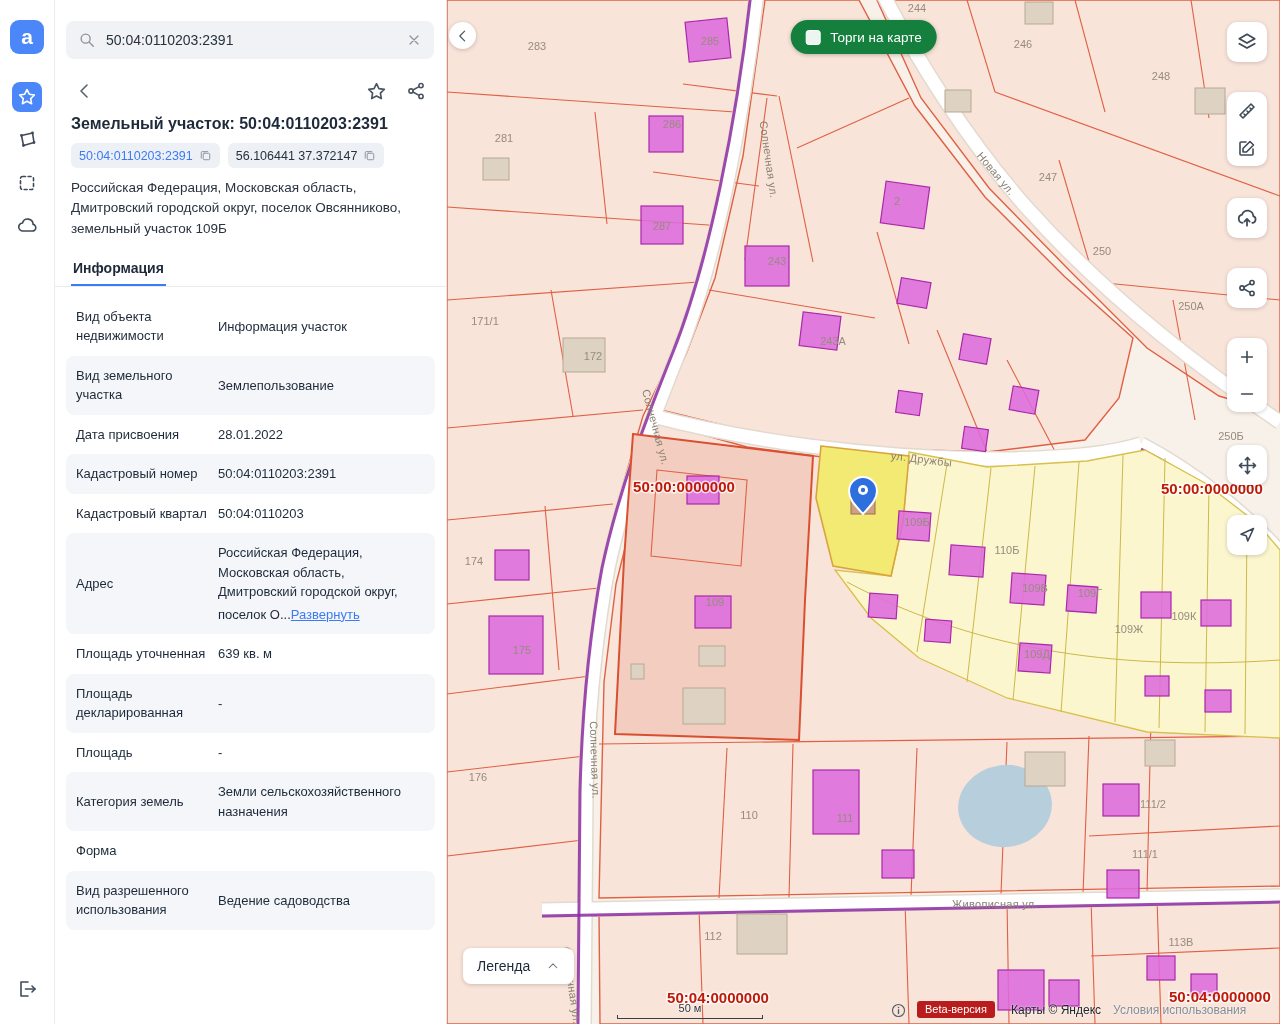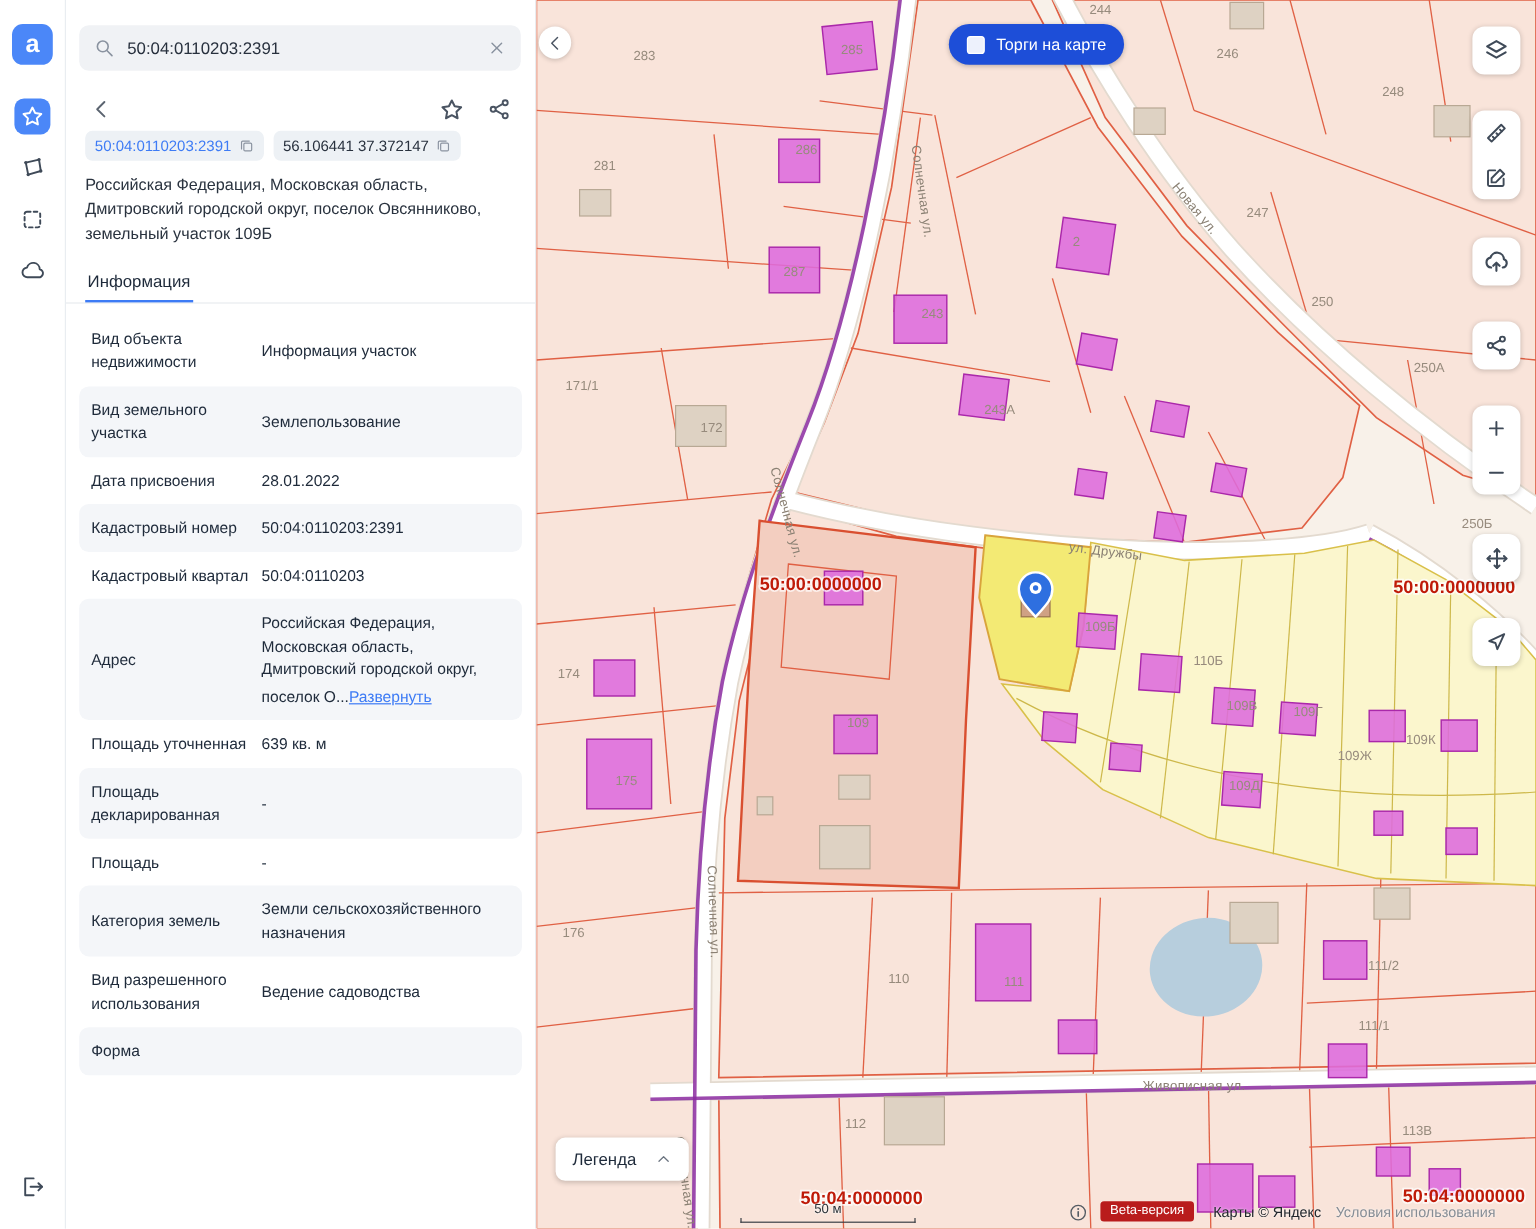--- a/index.html
+++ b/index.html
@@ -34,40 +34,40 @@
   .iconbtn { width:28px; height:28px; display:flex; align-items:center; justify-content:center;
              cursor:pointer; }
   .phead .iconbtn + .iconbtn { margin-left:12px; }
   .title { font-size:16px; font-weight:bold; color:#1e2a3a; padding:6px 16px 10px 16px; }
   .chips { display:flex; gap:8px; padding:0 16px 10px 16px; }
   .chip { background:#edf1f5; border-radius:6px; height:25px; display:flex; align-items:center;
           gap:6px; padding:0 8px; font-size:12.5px; color:#28313e; cursor:pointer; }
   .chip .lnk { color:#3d7bf5; }
   .addr { padding:0 16px 12px 16px; font-size:13.5px; line-height:1.5; color:#2a333f; }
   .tabs { border-bottom:1px solid #e8ebef; padding:0 16px; }
-  .tab { display:inline-block; padding:9px 2px 8px 2px; font-size:14px; font-weight:normal;
+  .tab { display:inline-block; padding:9px 2px 8px 2px; font-size:14px; font-weight:bold;
          color:#1e2a3a; border-bottom:2px solid #3d7bf5; cursor:pointer; }
   .rows { flex:1; overflow:hidden; padding:10px 11px 0 11px; }
   .irow { display:grid; grid-template-columns:132px 1fr; column-gap:10px; align-items:center;
           padding:10px 10px; border-radius:8px; font-size:13px; line-height:1.5; color:#1e2a3a; }
   .irow:nth-child(even) { background:#f4f6f9; }
   .expand { color:#3d7bf5; text-decoration:underline; display:inline-block; margin-top:3px;
             cursor:pointer; }
 
   
   .map { position:relative; flex:1; overflow:hidden; background:#f8f1e9; }
   .map svg.mapsvg { position:absolute; left:0; top:0; }
   .plabel { font-size:11px; fill:#978b7d; text-anchor:middle; }
   .slabel { font-size:11px; fill:#8a8073; text-anchor:middle; letter-spacing:.3px; }
   .qlabel { font-size:15px; font-weight:bold; fill:#bf1a08; text-anchor:middle;
             paint-order:stroke; stroke:#fff; stroke-width:3px; stroke-opacity:.7; }
   .qlabel.start { text-anchor:start; }
 
   .overlay { position:absolute; z-index:5; }
-  .toggle-pill { left:50%; transform:translateX(-50%); top:20px; height:34px; background:#1d4ed8;
+  .toggle-pill { left:50%; transform:translateX(-50%); top:20px; height:34px; background:#15803d;
                  border-radius:17px; display:flex; align-items:center; gap:10px; padding:0 15px;
                  color:#fff; font-size:13.5px; box-shadow:0 1px 4px rgba(0,0,0,.25); cursor:pointer; }
   .toggle-pill .cb { width:15px; height:15px; border:1.5px solid #fff; border-radius:3px;
                      background:rgba(255,255,255,.92); }
   .collapse-btn { left:2px; top:22px; width:27px; height:27px; background:#fff; border-radius:50%;
                   box-shadow:0 1px 4px rgba(0,0,0,.2); display:flex; align-items:center;
                   justify-content:center; cursor:pointer; }
   .mapbtn { position:absolute; right:13px; width:40px; height:40px; background:#fff;
             border-radius:10px; box-shadow:0 1px 4px rgba(0,0,0,.18); display:flex;
             align-items:center; justify-content:center; cursor:pointer; z-index:5; }
@@ -159,20 +159,21 @@
       <div class="iconbtn">
         <svg class="ic" width="20" height="20" viewBox="0 0 20 20" style="stroke:#4a5462">
             <circle cx="15" cy="4.6" r="2.1"></circle>
             <circle cx="15" cy="15.4" r="2.1"></circle>
             <circle cx="5" cy="10" r="2.1"></circle>
             <path d="M7 9l6-3.4M7 11l6 3.4"></path>
           </svg>
       </div>
     </div>
 
+    <div class="title">Земельный участок: 50:04:0110203:2391</div>
 
     <div class="chips">
       <div class="chip">
         <span class="lnk">50:04:0110203:2391</span>
         <svg class="ic sm" width="13" height="13" viewBox="0 0 20 20" style="stroke:#8a93a0">
             <rect x="6.5" y="6.5" width="10" height="10" rx="1.5"></rect>
             <path d="M13.5 4H5a1.5 1.5 0 0 0-1.5 1.5V14"></path>
           </svg>
       </div>
       <div class="chip">
@@ -225,26 +226,26 @@
         </div>
       <div class="irow">
           <div>Площадь</div>
           <div>-</div>
         </div>
       <div class="irow">
           <div>Категория земель</div>
           <div>Земли сельскохозяйственного назначения</div>
         </div>
       <div class="irow">
+          <div>Форма</div>
+          <div></div>
+        </div>
+      <div class="irow">
           <div>Вид разрешенного использования</div>
           <div>Ведение садоводства</div>
-        </div>
-      <div class="irow">
-          <div>Форма</div>
-          <div></div>
         </div>
     </div>
   </div>
 
   <div class="map">
     <svg class="mapsvg" width="833" height="1024" viewBox="0 0 833 1024">
       <rect x="0" y="0" width="833" height="1024" fill="#f8f1e9"></rect>
 
       <g fill="#f9e4da" stroke="#e06044" stroke-width="1.4">
         <path d="M0,0 L302,0 L290,118 L262,258 L228,350 L196,416 L172,498 L152,580 L141,672 L136,790 L134,1024 L0,1024 Z"></path>

